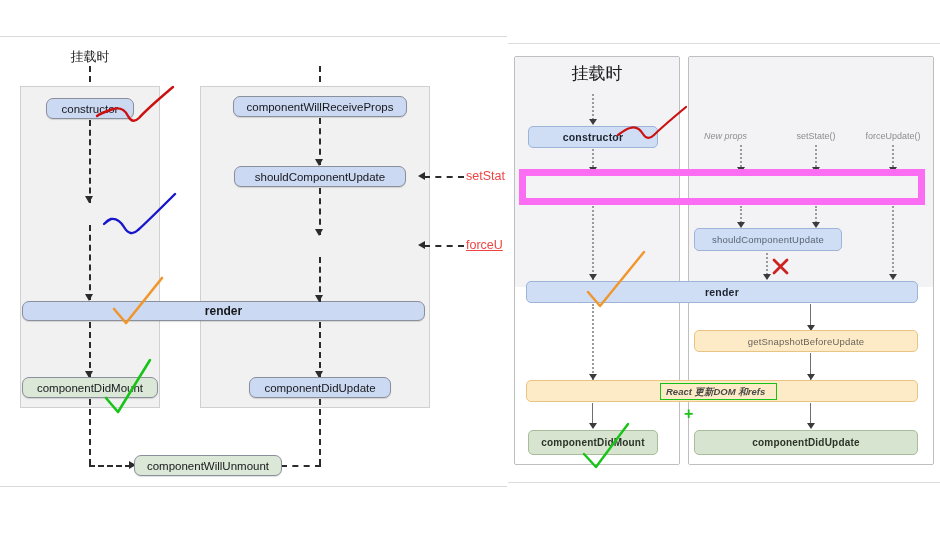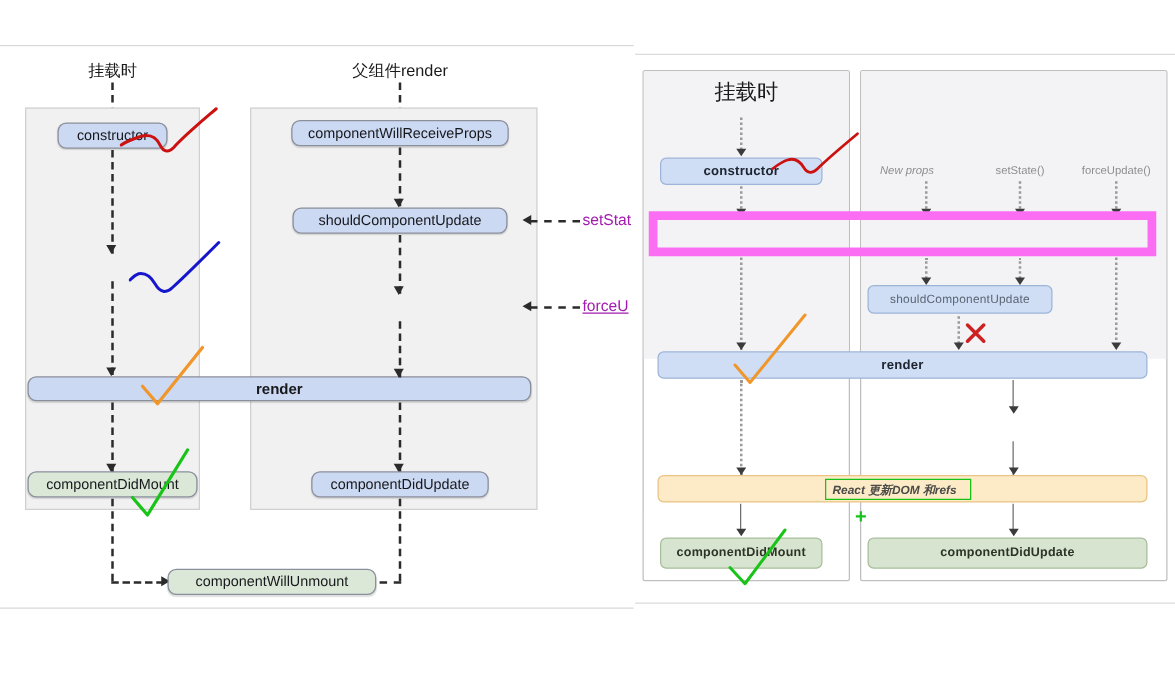--- a/index.html
+++ b/index.html
@@ -37,21 +37,21 @@
   .nodeL.green{background:#dce8d7;}
   .nodeL.render{background:#ccd9f2;font-weight:bold;font-size:12px;}
 
   
   .vdash{position:absolute;width:0;border-left:2px dashed #2b2b2b;}
   .hdash{position:absolute;height:0;border-top:2px dashed #2b2b2b;}
   .arrow-d{position:absolute;width:0;height:0;border-left:4.5px solid transparent;border-right:4.5px solid transparent;border-top:7px solid #2b2b2b;}
   .arrow-r{position:absolute;width:0;height:0;border-top:4.5px solid transparent;border-bottom:4.5px solid transparent;border-left:7px solid #2b2b2b;}
   .arrow-l{position:absolute;width:0;height:0;border-top:4.5px solid transparent;border-bottom:4.5px solid transparent;border-right:7px solid #2b2b2b;}
 
-  .side-note{position:absolute;font-size:12.5px;color:#a21caf;white-space:nowrap;}
+  .side-note{position:absolute;font-size:12.5px;color:#ef4444;white-space:nowrap;}
 
   
   #right-image{left:508px;top:0;width:432px;height:543px;background:#fff;overflow:hidden;}
   #right-image .hrule{position:absolute;left:0;width:432px;height:1px;background:#dcdcdc;}
 
   .rpanel{
     position:absolute;box-sizing:border-box;border:1px solid #bfbfbf;background:#ffffff;
     border-radius:2px;
   }
   .rphase{position:absolute;background:#f3f3f5;box-sizing:border-box;}
@@ -86,21 +86,20 @@
 <body>
 
 <div class="stage">
 
   <div class="abs" id="left-image">
 
     <div class="hrule" style="top:36px;"></div>
     <div class="hrule" style="top:486px;"></div>
 
     <div class="lbl-col" style="left:40px;top:48px;width:100px;">挂载时</div>
-    <div class="lbl-col" style="left:260px;top:48px;width:120px;">父组件render</div>
 
     <div class="vdash" style="left:89px;top:66px;height:26px;"></div>
     <div class="arrow-d" style="left:85px;top:90px;"></div>
     <div class="vdash" style="left:319px;top:66px;height:26px;"></div>
     <div class="arrow-d" style="left:315px;top:90px;"></div>
 
     <div class="panel-grey" style="left:20px;top:86px;width:140px;height:322px;"></div>
     <div class="panel-grey" style="left:200px;top:86px;width:230px;height:322px;"></div>
 
     <div class="nodeL blue" style="left:46px;top:98px;width:88px;height:21px;">constructor</div>
@@ -140,21 +139,21 @@
     <div class="side-note" style="left:466px;top:238px;text-decoration:underline;">forceU</div>
 
     <div class="vdash" style="left:89px;top:399px;height:66px;"></div>
     <div class="hdash" style="left:89px;top:465px;width:42px;"></div>
     <div class="arrow-r" style="left:129px;top:461px;"></div>
 
     <div class="vdash" style="left:319px;top:399px;height:66px;"></div>
     <div class="hdash" style="left:281px;top:465px;width:40px;"></div>
     <div class="arrow-l" style="left:275px;top:461px;"></div>
 
-    <div class="nodeL green" style="left:134px;top:455px;width:167px;height:21px;">componentWillUnmount</div>
+    <div class="nodeL green" style="left:134px;top:455px;width:148px;height:21px;">componentWillUnmount</div>
 
     <svg class="ink" style="left:95px;top:85px;" width="90" height="45">
       <path d="M78 2 C 64 14, 52 24, 44 33 C 40 37, 36 37, 33 31 C 30 25, 26 22, 18 24 C 12 26, 6 28, 2 31" fill="none" stroke="#cc1111" stroke-width="2.4" stroke-linecap="round"></path>
     </svg>
 
     <svg class="ink" style="left:103px;top:192px;" width="82" height="46">
       <path d="M72 2 C 58 16, 44 30, 35 38 C 30 43, 25 42, 21 35 C 18 30, 14 26, 8 27 C 5 28, 3 30, 1 32" fill="none" stroke="#1616cc" stroke-width="2.4" stroke-linecap="round"></path>
     </svg>
 
     <svg class="ink" style="left:108px;top:276px;" width="62" height="52">
@@ -220,20 +219,21 @@
     </svg>
 
     <div class="nodeR bold" style="left:18px;top:281px;width:392px;height:22px;">render</div>
 
     <div class="vdot" style="left:84px;top:304px;height:76px;"></div>
     <div class="arrow-d-dark" style="left:81px;top:374px;"></div>
 
     <div class="vsolid" style="left:302px;top:304px;height:24px;"></div>
     <div class="arrow-d-dark" style="left:299px;top:325px;"></div>
 
+    <div class="nodeR orange" style="left:186px;top:330px;width:224px;height:22px;">getSnapshotBeforeUpdate</div>
 
     <div class="vsolid" style="left:302px;top:353px;height:27px;"></div>
     <div class="arrow-d-dark" style="left:299px;top:374px;"></div>
 
     <div class="nodeR orange" style="left:18px;top:380px;width:392px;height:22px;"></div>
     <div class="greenring" style="left:152px;top:383px;width:117px;height:17px;"></div>
     <div class="react-txt" style="left:158px;top:386px;font-style:italic;">React 更新DOM 和refs</div>
 
     <div class="plus" style="left:176px;top:406px;">+</div>
 

